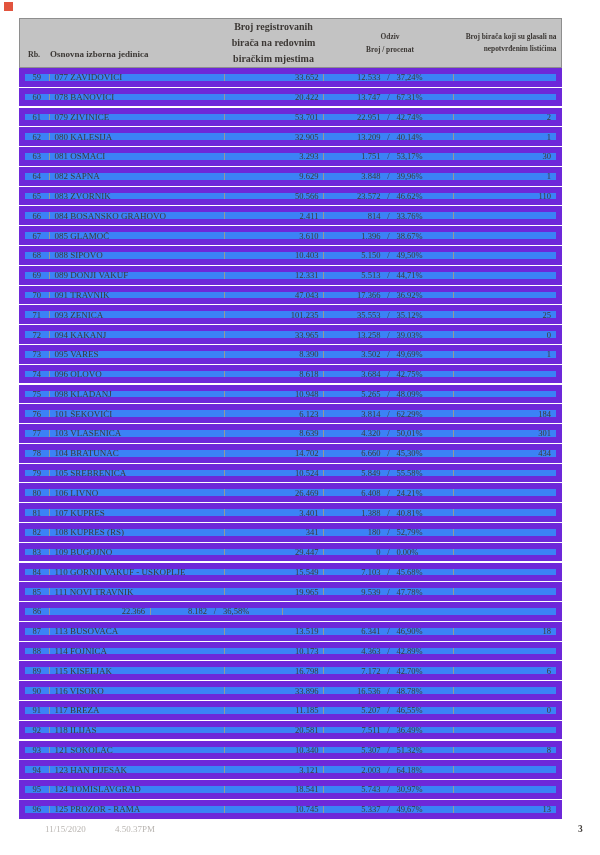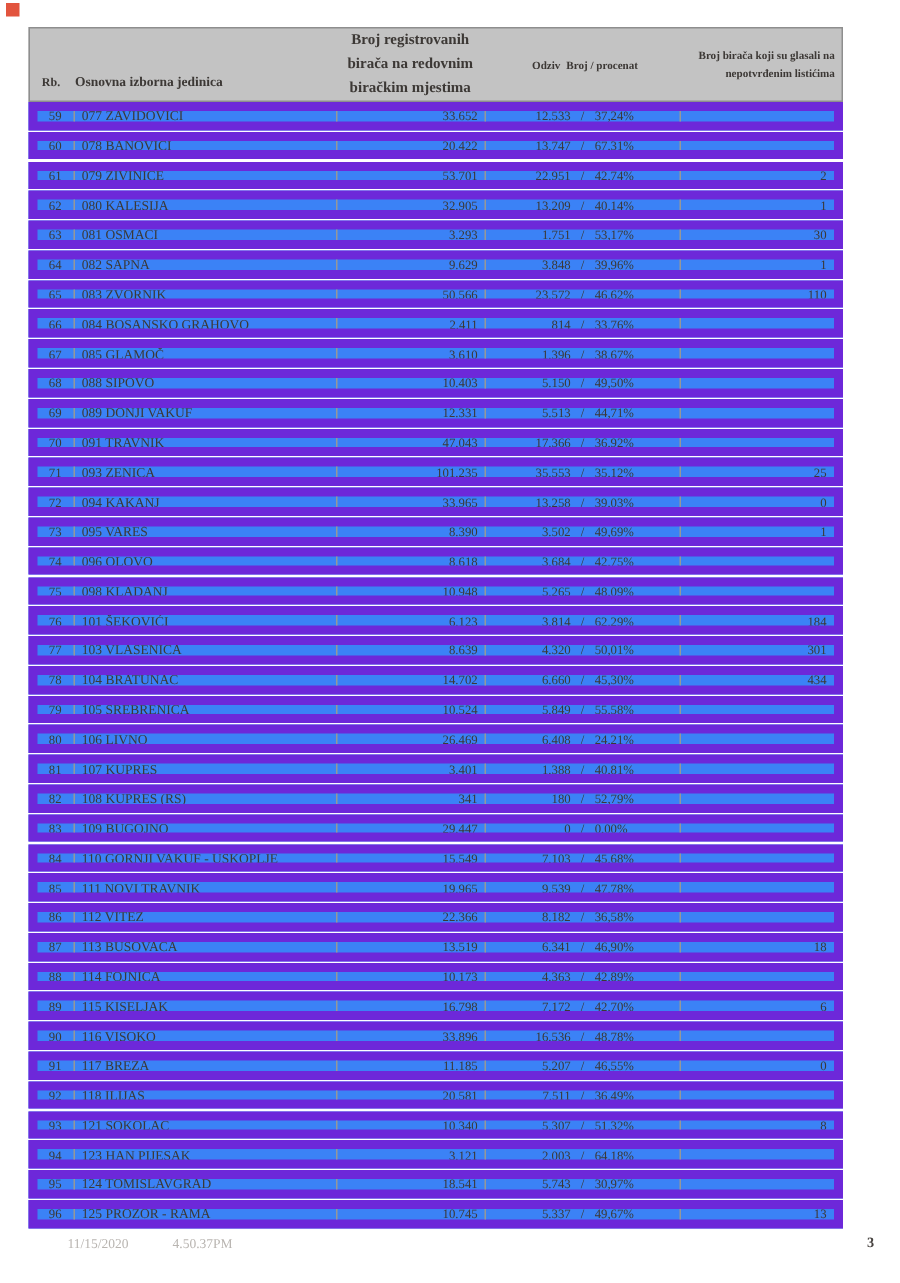--- a/index.html
+++ b/index.html
@@ -17,21 +17,21 @@
   .thead{
     display:flex;height:50px;box-sizing:border-box;
     background:#c3c3c3;border:1px solid #8e8e8e;
   }
   .th{box-sizing:border-box;font-weight:bold;display:flex;}
   .th-rb{width:24px;align-items:flex-end;justify-content:center;padding:0 0 8px 4px;font-size:8px;}
   .th-unit{width:179px;align-items:flex-end;padding:0 0 8px 6px;font-size:9px;}
   .th-reg{width:101px;align-items:center;justify-content:center;text-align:center;font-size:10px;line-height:1.6;}
   .th-reg span{display:block;max-width:84px;}
   .th-odz{width:132px;align-items:center;justify-content:center;text-align:center;font-size:7.4px;}
-  .th-odz .stack{display:flex;flex-direction:row;gap:4px;}
+  .th-odz .stack{display:flex;flex-direction:column;gap:4px;}
   .th-unc{width:105px;align-items:center;justify-content:center;text-align:right;font-size:7.4px;line-height:1.6;}
   .th-unc span{display:block;max-width:96px;}
 
   
   .row{
     display:flex;height:18.7px;margin-bottom:1.1px;box-sizing:border-box;
     border:6px solid #6d28d9;background:#3b82f6;
   }
   .c{box-sizing:border-box;height:100%;display:flex;align-items:center;overflow:hidden;}
   .c + .c{border-left:1px solid #979797;}
@@ -373,21 +373,20 @@
           <div class="c c-reg">19.965</div>
           <div class="c c-odz">
             <span class="num">9.539</span>
             <span class="slash">/</span>
             <span class="pct">47,78%</span>
           </div>
           <div class="c c-unc"></div>
         </div>
         <div class="row">
           <div class="c c-rb">86</div>
-          <div class="c c-unit">112 VITEZ</div>
           <div class="c c-reg">22.366</div>
           <div class="c c-odz">
             <span class="num">8.182</span>
             <span class="slash">/</span>
             <span class="pct">36,58%</span>
           </div>
           <div class="c c-unc"></div>
         </div>
         <div class="row">
           <div class="c c-rb">87</div>

